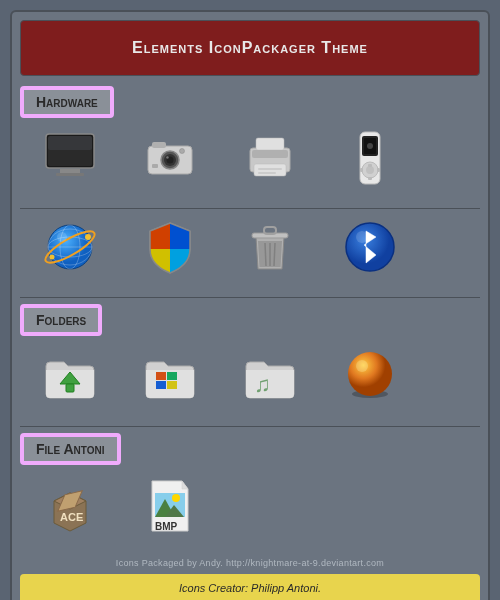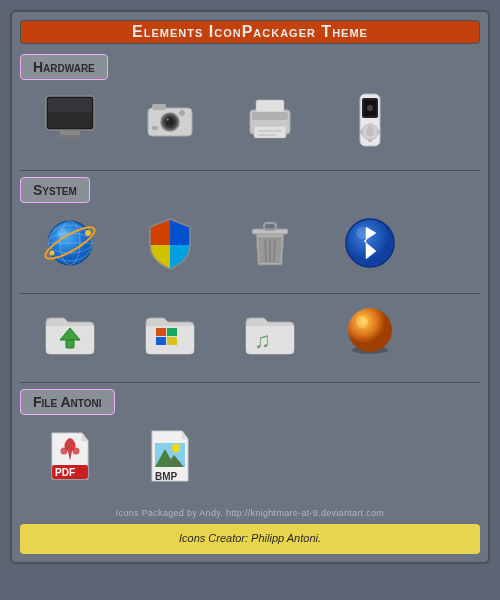--- a/index.html
+++ b/index.html
@@ -15,43 +15,43 @@
     .main-container {
       width: 480px;
       margin: 10px auto;
       background: #6b7480;
       border: 2px solid #4a5058;
       border-radius: 6px;
       padding: 8px;
     }
 
     .title-bar {
-      background: #c2410c;
+      background: #7f1d1d;
       border: 1px solid #4a5058;
       border-radius: 4px;
       text-align: center;
-      padding: 2px;
+      padding: 18px;
       margin-bottom: 10px;
     }
 
     .title-bar span {
       font-size: 16px;
       font-weight: bold;
       color: #e8e8e8;
       letter-spacing: 1px;
       font-variant: small-caps;
     }
 
     .section {
       margin-bottom: 10px;
     }
 
     .section-label {
       background: #8a9098;
-      border: 1px solid #f0abfc;
+      border: 4px solid #f0abfc;
       border-radius: 4px;
       display: inline-block;
       padding: 3px 12px;
       margin-bottom: 8px;
     }
 
     .section-label span {
       font-size: 14px;
       font-weight: bold;
       color: #2a2a2a;
@@ -179,23 +179,20 @@
           <rect x="26" y="12" width="12" height="16" rx="1" fill="#111"></rect>
           <circle cx="32" cy="20" r="3" fill="#444"></circle>
         </svg>
       </div>
     </div>
   </div>
 
   <div class="divider"></div>
 
   <div class="section">
-    <div class="section-label">
-      <span>System</span>
-    </div>
     <div class="icons-row">
 
       <div class="icon-item">
         <svg class="icon-svg" viewBox="0 0 64 64">
           <defs>
             <radialGradient id="globeGrad" cx="40%" cy="35%">
               <stop offset="0%" stop-color="#4ab0ff"></stop>
               <stop offset="100%" stop-color="#1060c0"></stop>
             </radialGradient>
           </defs>
@@ -266,20 +263,23 @@
 
           <circle cx="24" cy="22" r="6" fill="rgba(255,255,255,0.15)"></circle>
         </svg>
       </div>
     </div>
   </div>
 
   <div class="divider"></div>
 
   <div class="section">
+    <div class="section-label">
+      <span>Folders</span>
+    </div>
     <div class="icons-row">
 
       <div class="icon-item">
         <svg class="icon-svg" viewBox="0 0 64 64">
 
           <path d="M8 22 Q8 18 12 18 L26 18 L30 22 L52 22 Q56 22 56 26 L56 50 Q56 54 52 54 L12 54 Q8 54 8 50 Z" fill="#d0d0d0" stroke="#aaa" stroke-width="1"></path>
           <path d="M8 26 L56 26 L56 50 Q56 54 52 54 L12 54 Q8 54 8 50 Z" fill="#e0e0e0"></path>
 
           <polygon points="32,28 22,40 42,40" fill="#40a040" stroke="#208020" stroke-width="1"></polygon>
           <rect x="28" y="40" width="8" height="8" rx="1" fill="#40a040" stroke="#208020" stroke-width="1"></rect>
@@ -327,35 +327,32 @@
   </div>
 
   <div class="divider"></div>
 
   <div class="section">
     <div class="section-label">
       <span>File Antoni</span>
     </div>
     <div class="icons-row">
 
-
-      <div class="icon-item">
-        <svg class="icon-svg" viewBox="0 0 64 64">
-
-          <path d="M16 10 L44 10 L50 18 L50 56 L14 56 L14 10 Z" fill="#f0f0f0" stroke="#ccc" stroke-width="1"></path>
-          <path d="M44 10 L50 18 L44 18 Z" fill="#ddd" stroke="#ccc" stroke-width="0.5"></path>
-
-          <rect x="14" y="42" width="36" height="14" rx="2" fill="#c82020"></rect>
-          <text x="17" y="53" font-size="10" font-weight="bold" fill="white">PDF</text>
-
-          <path d="M28 18 Q32 12 36 18 Q40 24 34 28 L32 38 L30 28 Q24 24 28 18 Z" fill="#c82020" opacity="0.85"></path>
-          <circle cx="26" cy="28" r="3.5" fill="#c82020" opacity="0.7"></circle>
-          <circle cx="38" cy="28" r="3.5" fill="#c82020" opacity="0.7"></circle>
-        </svg>
-      </div>
+      <div class="icon-item">
+        <svg class="icon-svg" viewBox="0 0 64 64">
+
+          <polygon points="16,28 32,20 48,28 48,50 32,58 16,50" fill="#8B7355" stroke="#6a5a3a" stroke-width="1"></polygon>
+          <polygon points="16,28 32,36 48,28 32,20" fill="#a08060" stroke="#6a5a3a" stroke-width="1"></polygon>
+
+          <polygon points="16,28 32,36 48,28 32,20" fill="#c0a070" stroke="#8a6a4a" stroke-width="1" transform="rotate(-40 32 28)"></polygon>
+
+          <text x="22" y="48" font-size="11" font-weight="bold" fill="#f0e0c0">ACE</text>
+        </svg>
+      </div>
+
 
       <div class="icon-item">
         <svg class="icon-svg" viewBox="0 0 64 64">
 
           <path d="M14 8 L44 8 L50 16 L50 58 L14 58 Z" fill="#f0f0f0" stroke="#ccc" stroke-width="1"></path>
           <path d="M44 8 L50 16 L44 16 Z" fill="#ddd" stroke="#ccc" stroke-width="0.5"></path>
 
           <rect x="17" y="20" width="30" height="24" fill="#87ceeb"></rect>
 
           <polygon points="17,44 27,26 37,44" fill="#4a8040"></polygon>

